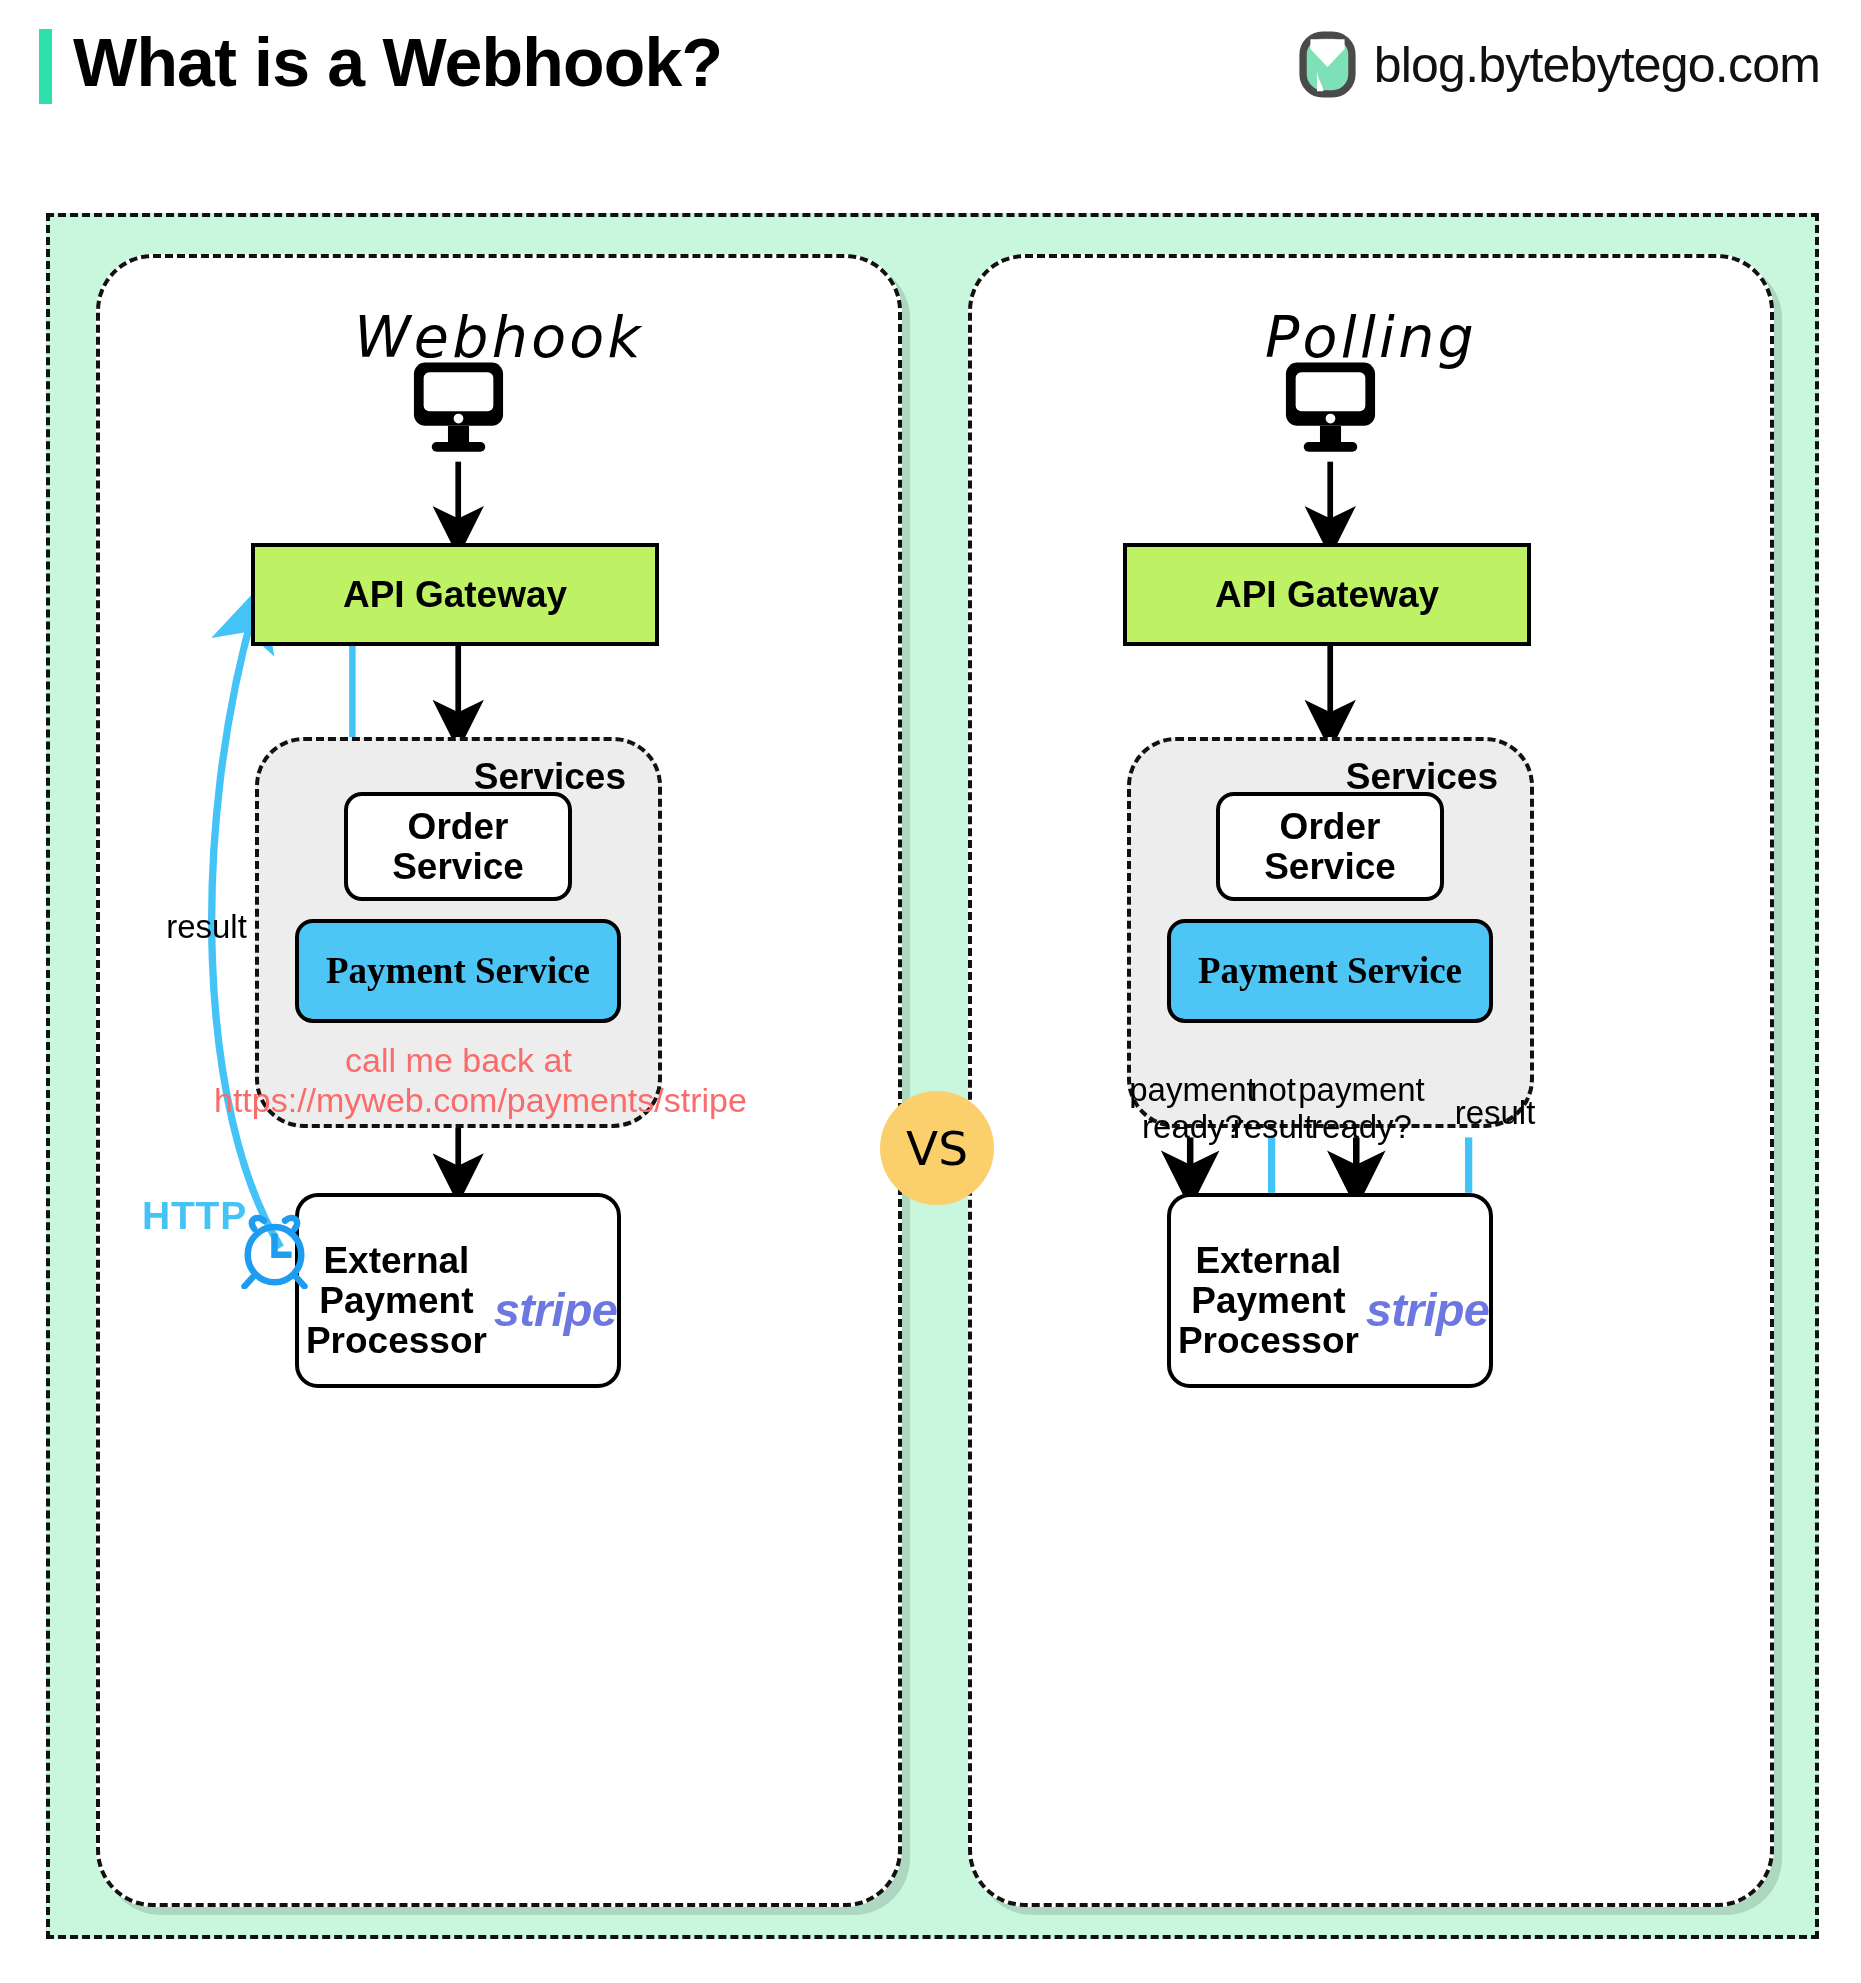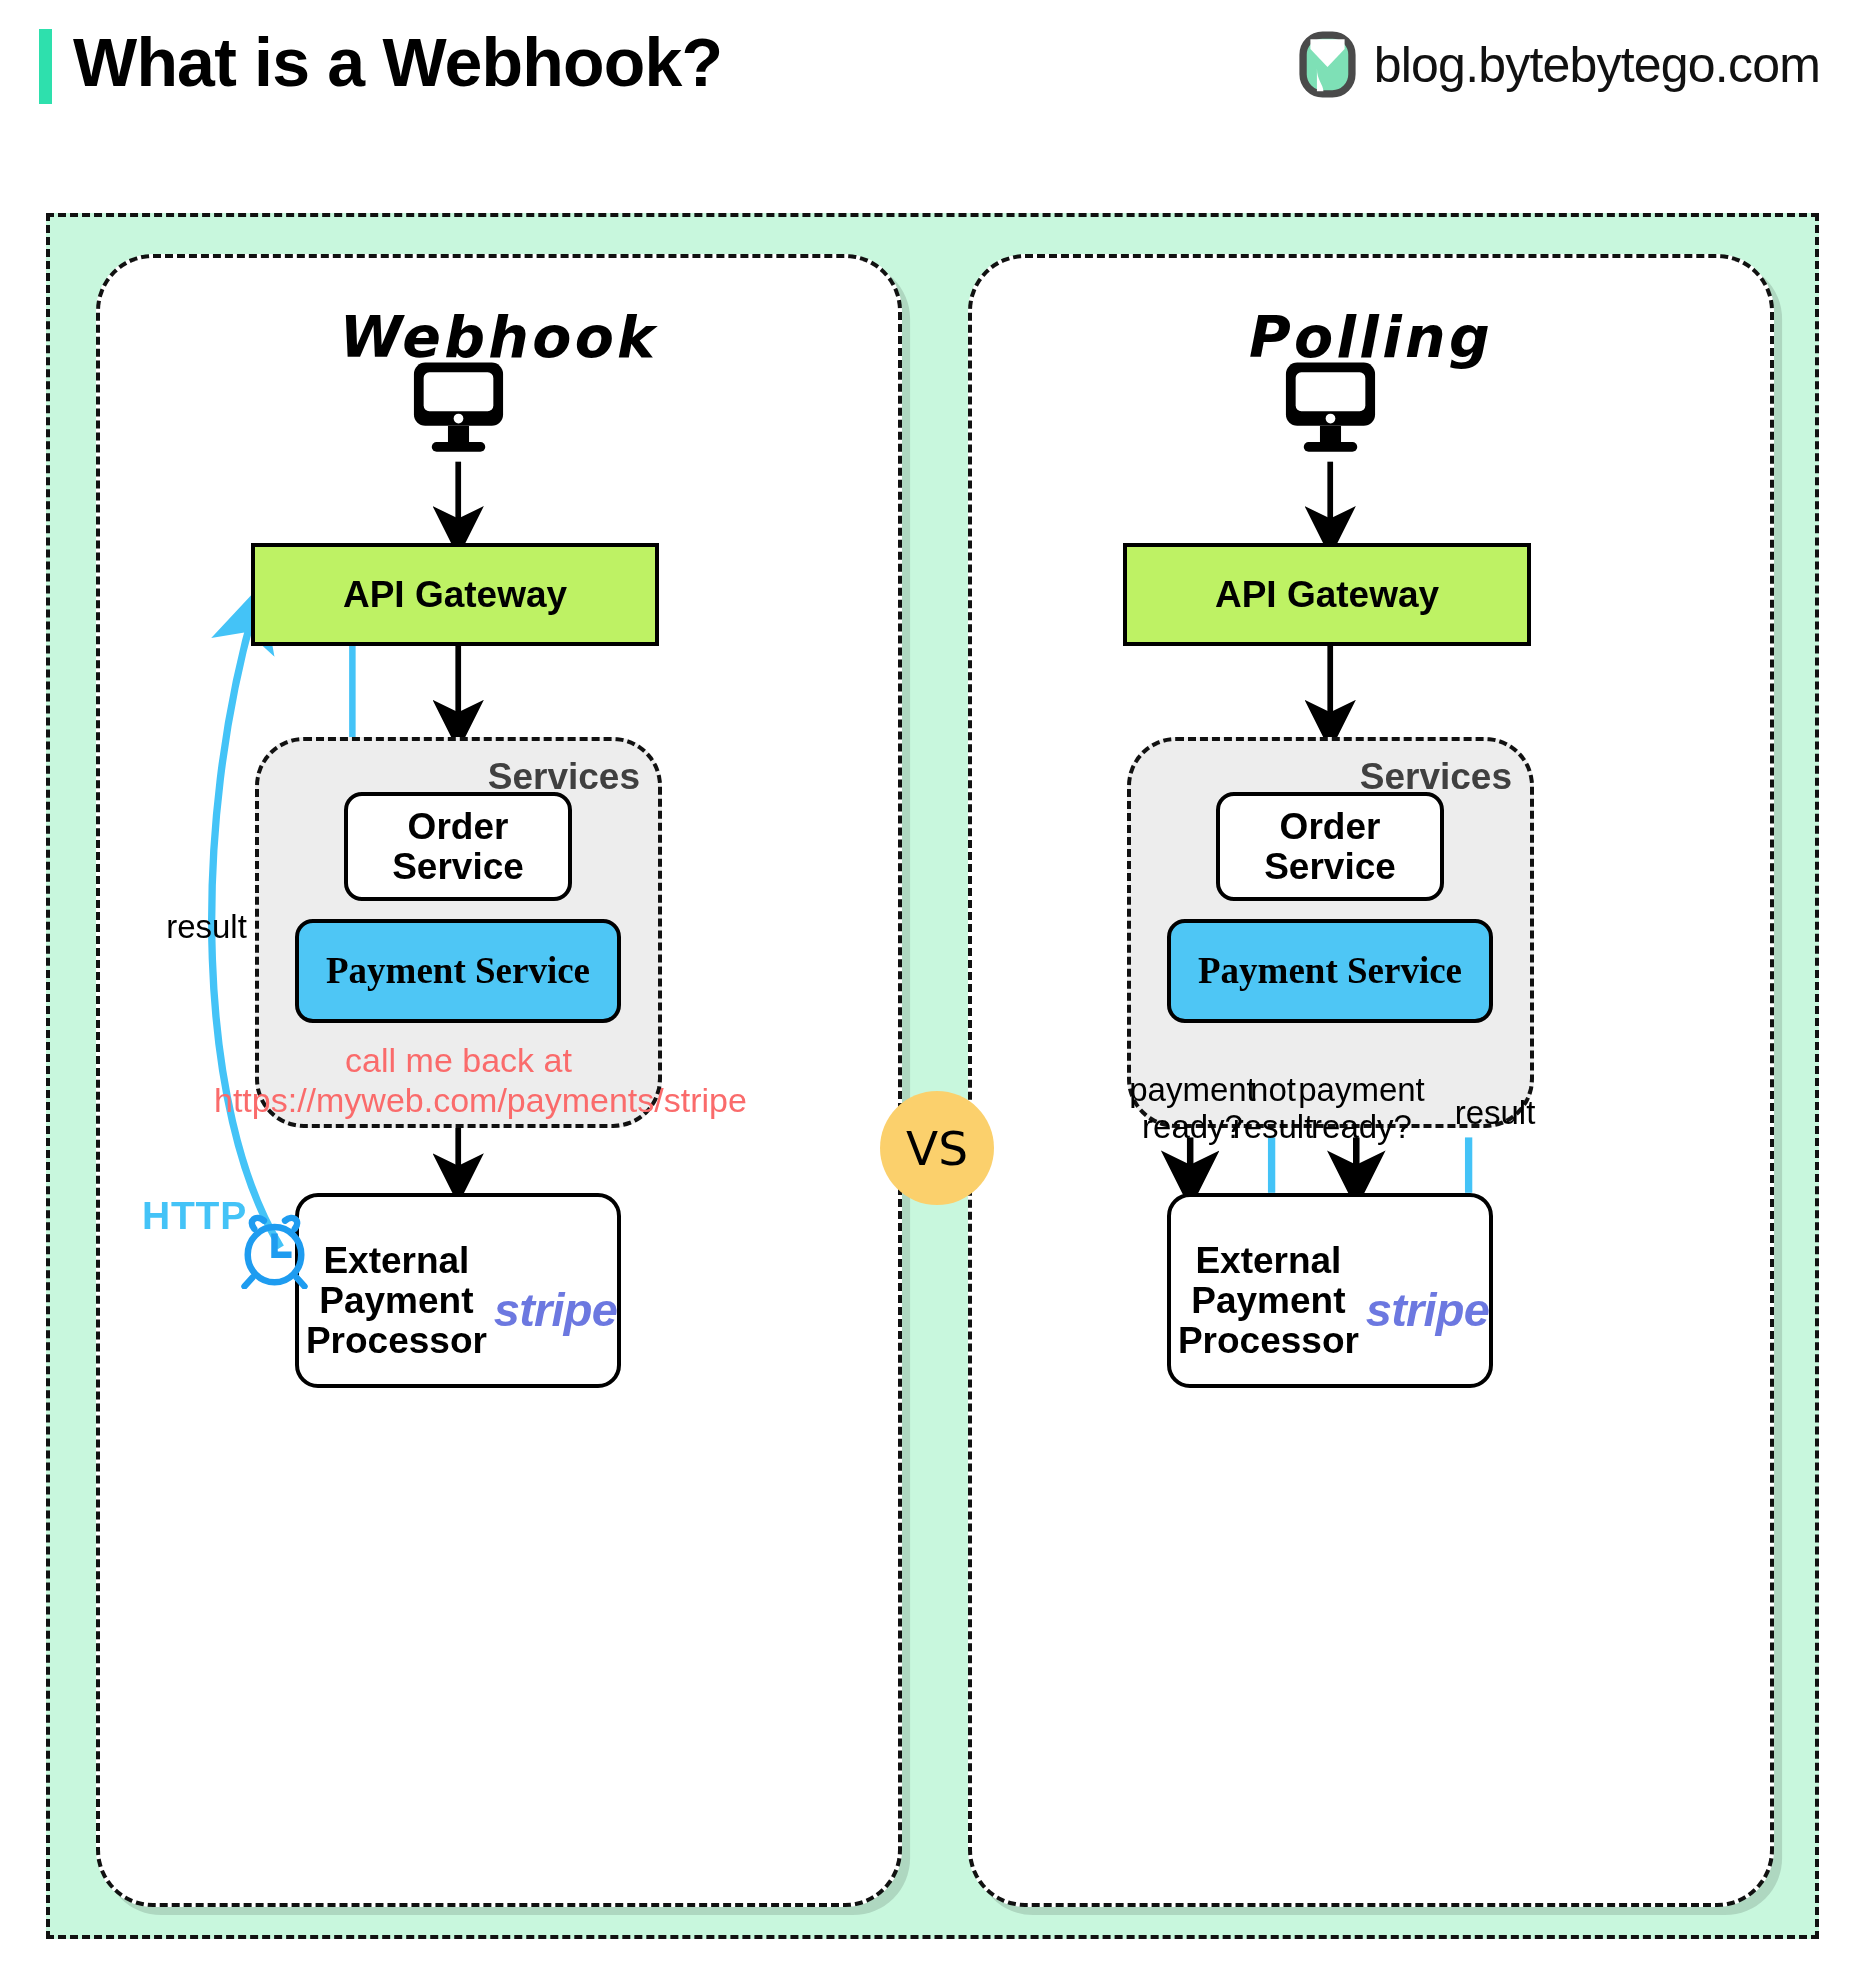--- a/index.html
+++ b/index.html
@@ -56,21 +56,21 @@
     border-radius: 57px;
     box-shadow: 8.1px 8.1px 0 rgba(0,0,0,0.13);
   }
   #panel-webhook { left: 46px; }
   #panel-polling { left: 918px; }
 
   .panel-title {
     position: absolute; top: 46px; left: 0; width: 100%;
     text-align: center;
     font-family: "DejaVu Sans", sans-serif;
-    font-size: 57px; font-weight: 700;
+    font-size: 57px; font-weight: 400;
     font-style: italic;
     letter-spacing: 3.3px;
     color: #000;
   }
 
   
   .panel-svg {
     position: absolute; left: 0; top: 0;
     width: 806px; height: 1653px;
     pointer-events: none;
@@ -126,22 +126,22 @@
   
   .services-group {
     position: absolute;
     width: 407px; height: 391px;
     background: #ededed;
     border: 4.1px dashed #111;
     border-radius: 49px;
   }
   .services-label {
     position: absolute;
-    right: 18px; top: 14.7px;
-    font-size: 37px; font-weight: 700; color: #404040;
+    right: 32px; top: 14.7px;
+    font-size: 37px; font-weight: 700; color: #000000;
   }
 
   
   .label {
     position: absolute;
     font-size: 33px; color: #000;
     text-align: center; line-height: 1.12;
     white-space: pre-line;
   }
   .label-red {

